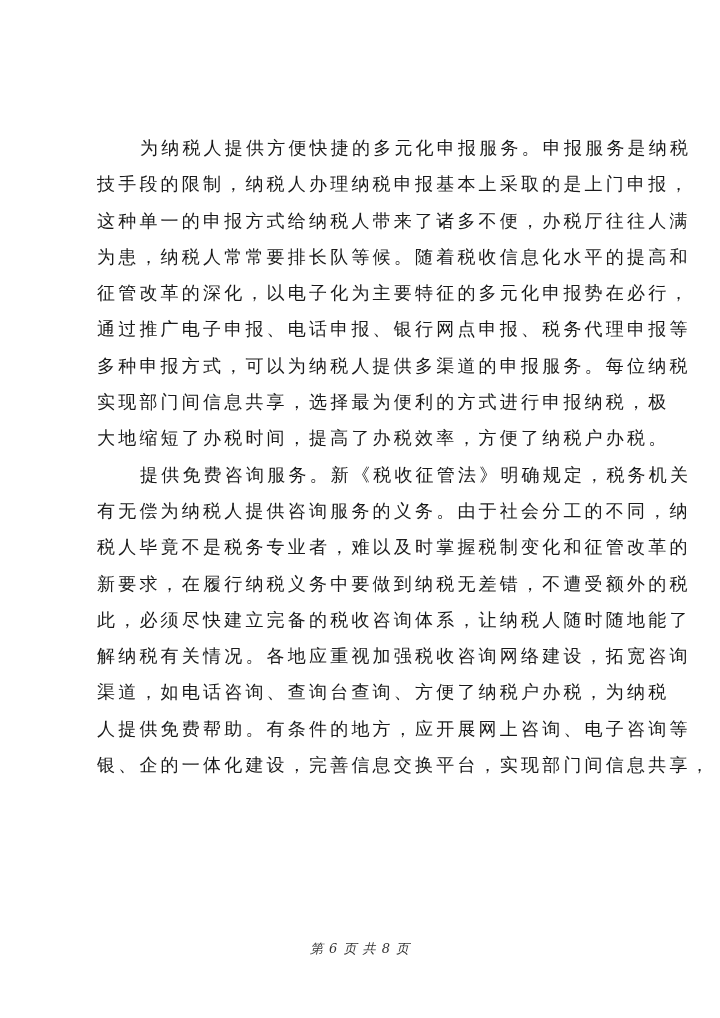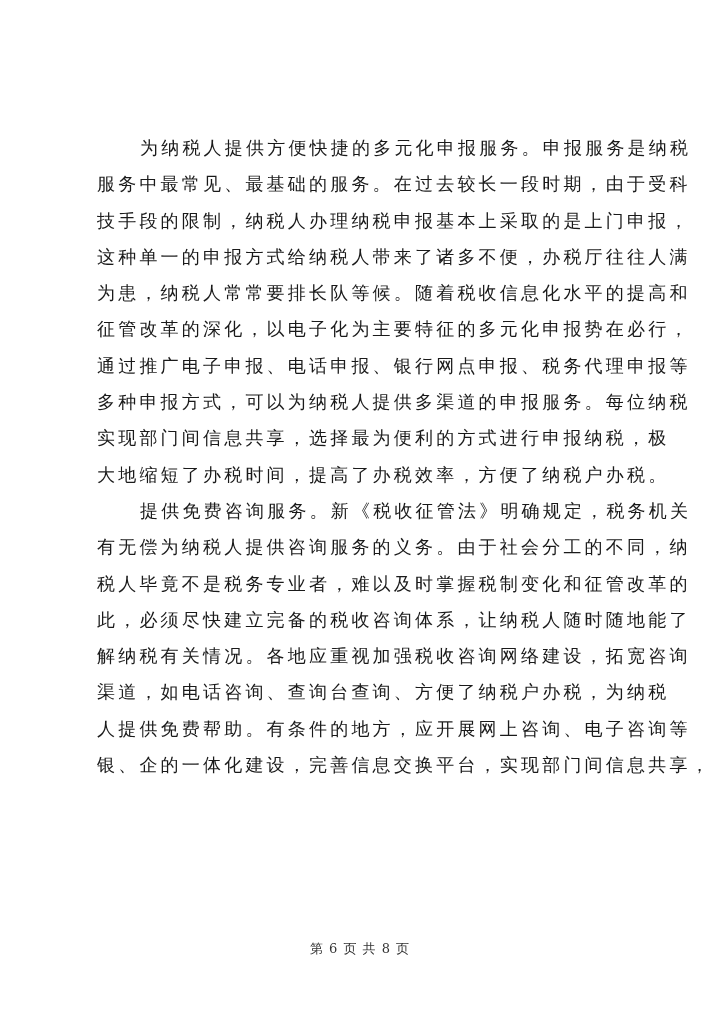--- a/index.html
+++ b/index.html
@@ -4,45 +4,45 @@
 <style>
   html, body { margin: 0; padding: 0; background: #ffffff; }
   body { width: 720px; height: 1018px; position: relative; overflow: hidden;
          font-family: "DejaVu Serif", "Liberation Serif", serif; color: #1a1a1a; }
   .page { position: absolute; left: 0; top: 0; width: 644px; height: 1018px; background: #fff; }
   .content { position: absolute; left: 97px; top: 130px; width: 536px; }
   .line { height: 36.3px; line-height: 36.3px; font-size: 18px; letter-spacing: 3.2px;
           white-space: nowrap; overflow: visible; }
   .line.indent { padding-left: 43px; }
   .footer { position: absolute; left: 0; width: 720px; top: 940px; text-align: center;
-            font-size: 13px; color: #333; letter-spacing: 1px; }
+            font-size: 13px; color: #333; letter-spacing: 1px; font-style: italic; }
 </style>
 </head>
 <body>
 
 <div class="page">
   <div class="content">
 
     <div>
       <div class="line indent">为纳税人提供方便快捷的多元化申报服务。申报服务是纳税</div>
-      <div class="line">服务中最常见、最基础的服务。在过去较长一段时期，由于受科</div>
       <div class="line">技手段的限制，纳税人办理纳税申报基本上采取的是上门申报，</div>
       <div class="line">这种单一的申报方式给纳税人带来了诸多不便，办税厅往往人满</div>
       <div class="line">为患，纳税人常常要排长队等候。随着税收信息化水平的提高和</div>
       <div class="line">征管改革的深化，以电子化为主要特征的多元化申报势在必行，</div>
       <div class="line">通过推广电子申报、电话申报、银行网点申报、税务代理申报等</div>
       <div class="line">多种申报方式，可以为纳税人提供多渠道的申报服务。每位纳税</div>
       <div class="line">实现部门间信息共享，选择最为便利的方式进行申报纳税，极</div>
       <div class="line">大地缩短了办税时间，提高了办税效率，方便了纳税户办税。</div>
     </div>
 
     <div>
       <div class="line indent">提供免费咨询服务。新《税收征管法》明确规定，税务机关</div>
       <div class="line">有无偿为纳税人提供咨询服务的义务。由于社会分工的不同，纳</div>
       <div class="line">税人毕竟不是税务专业者，难以及时掌握税制变化和征管改革的</div>
+      <div class="line">新要求，在履行纳税义务中要做到纳税无差错，不遭受额外的税</div>
       <div class="line">此，必须尽快建立完备的税收咨询体系，让纳税人随时随地能了</div>
       <div class="line">解纳税有关情况。各地应重视加强税收咨询网络建设，拓宽咨询</div>
       <div class="line">渠道，如电话咨询、查询台查询、方便了纳税户办税，为纳税</div>
       <div class="line">人提供免费帮助。有条件的地方，应开展网上咨询、电子咨询等</div>
       <div class="line">银、企的一体化建设，完善信息交换平台，实现部门间信息共享，</div>
     </div>
   </div>
 
   <div class="footer">第 6 页  共 8 页</div>
 </div>

